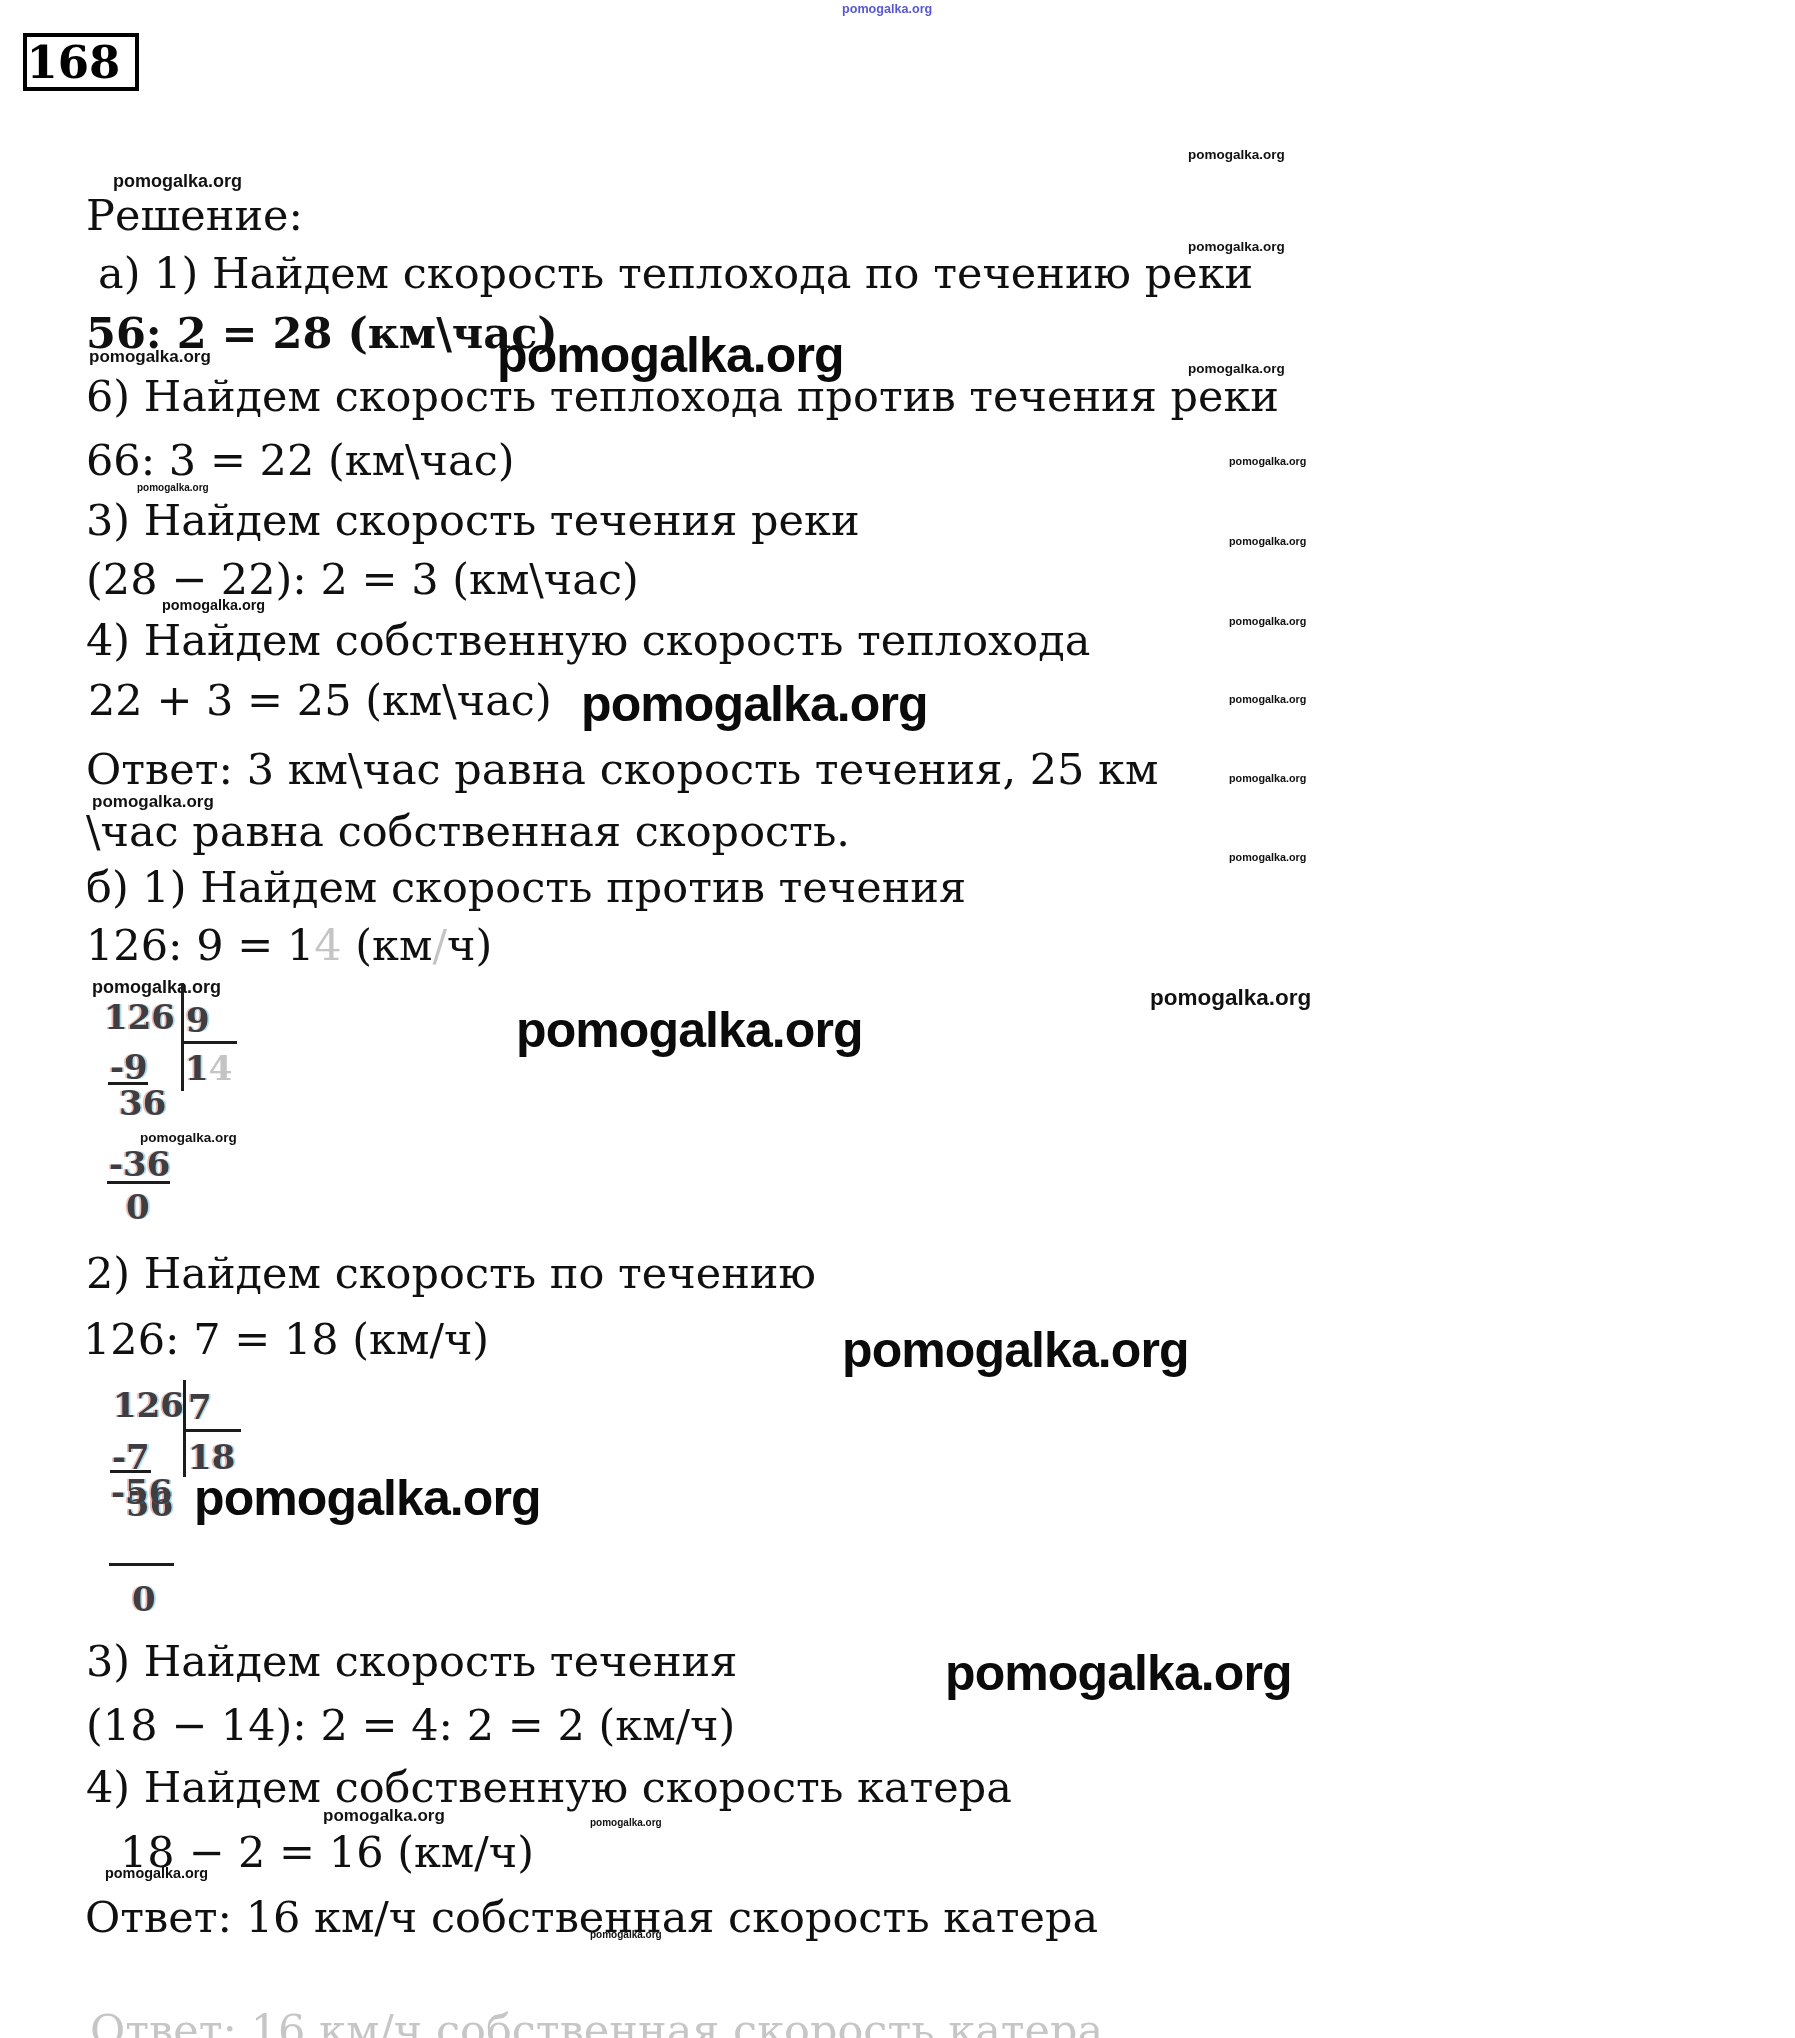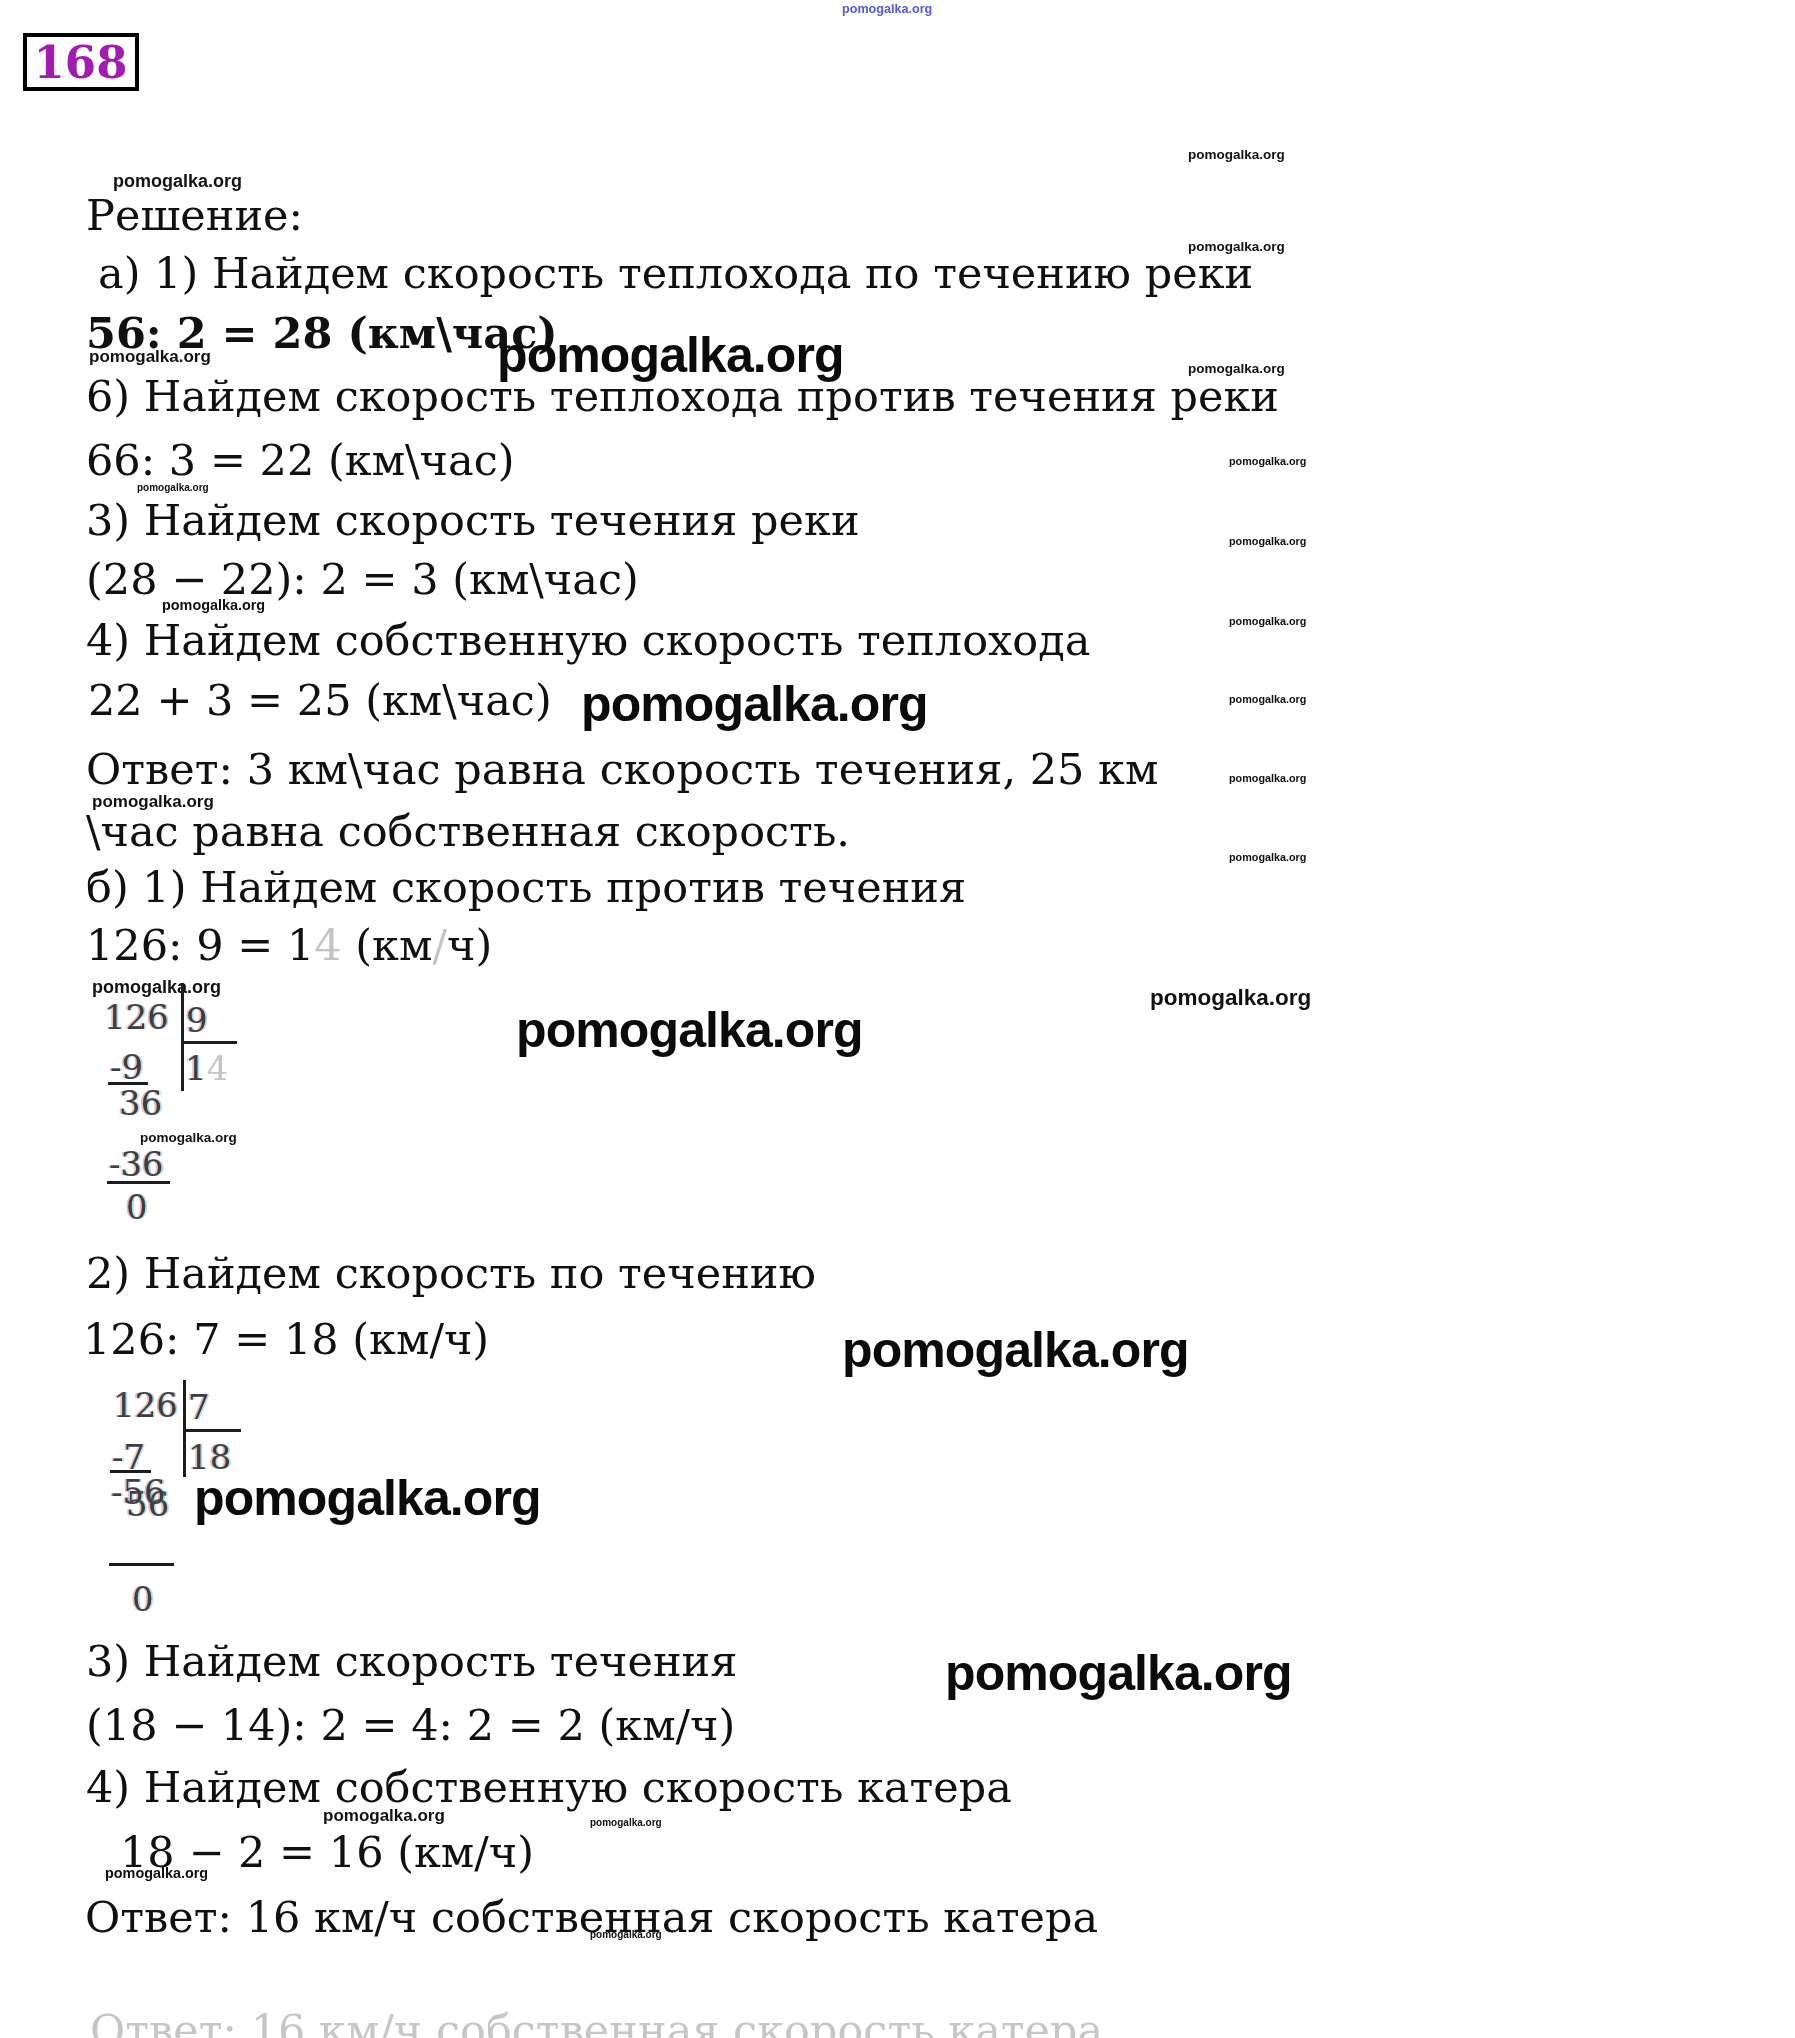--- a/index.html
+++ b/index.html
@@ -22,29 +22,30 @@
   .wm-s19  { font-size:17px; font-weight:700; }
   .wm-s16  { font-size:14.4px; font-weight:700; }
   .wm-s15  { font-size:13.5px; font-weight:600; }
   .wm-s12  { font-size:10.8px; font-weight:600; }
   .wm-s11  { font-size:10px; font-weight:600; }
   .wm-blue { font-size:12.6px; font-weight:700; color:#4646cf; opacity:.9; }
 
   
   #num-box {
     position:absolute; left:22.5px; top:33px; width:108px; height:50px;
-    border:4.5px solid #000; display:flex; align-items:center; justify-content:center;
-    font-family:"DejaVu Serif", serif; font-weight:700; font-size:45px; color:#a21caf;
+    border:4.5px solid #000; display:flex; align-items:center; justify-content:flex-start;
+    font-family:"DejaVu Serif", serif; font-weight:700; font-size:45px; color:#000000;
   }
 
   
   .dv {
     position:absolute; font-family:"DejaVu Serif", serif; font-size:34px;
     color:#3e3e42; white-space:nowrap;
     text-shadow:-1.8px 0 rgba(205,75,40,.38), 1.8px 0 rgba(45,160,215,.38);
+    font-weight:bold;
   }
   .dv-gray { color:#c4c4c4; text-shadow:none; }
   .bar { position:absolute; background:#1c1c1c; }
 
   
   #solution-label { left:86px;  top:190px; }
   #a1-title   { left:98px;  top:248px; }
   #a1-formula { left:86px;  top:308px;font-weight:bold; }
   #a2-title   { left:86px;  top:371px; }
   #a2-formula { left:86px;  top:435px; }

